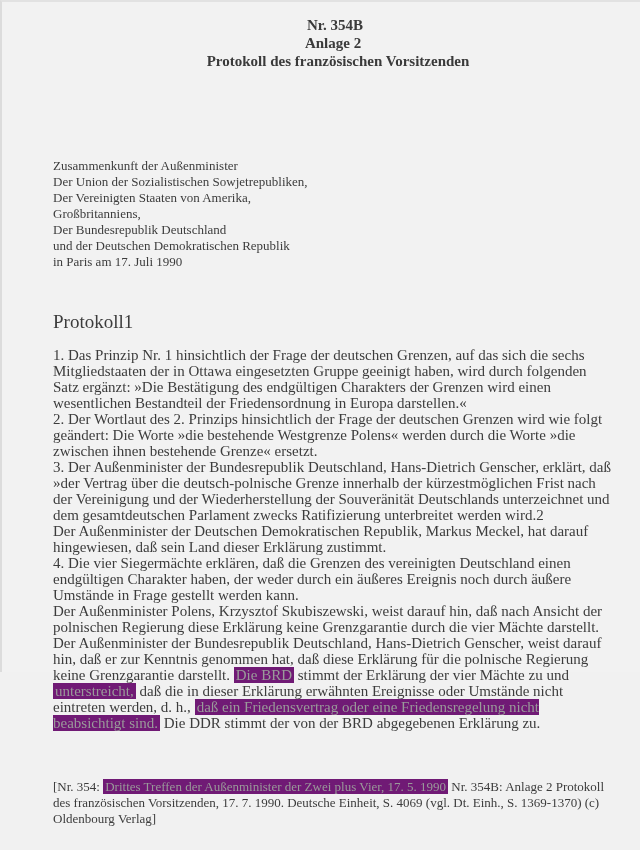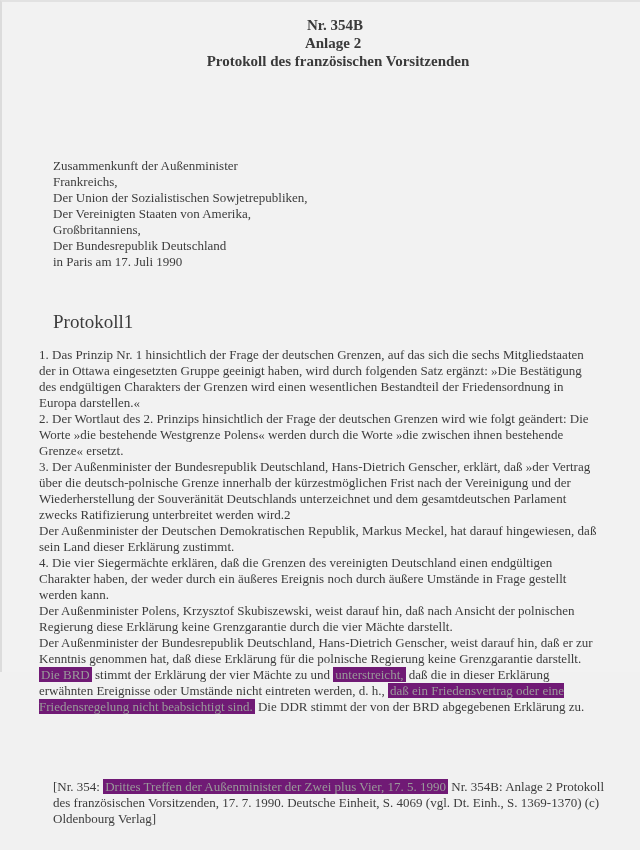--- a/index.html
+++ b/index.html
@@ -49,23 +49,23 @@
     }
     .protokoll-label {
       position: absolute;
       top: 309px;
       left: 51px;
       font-size: 19px;
     }
     .body-text {
       position: absolute;
       top: 345px;
-      left: 37px;
+      left: 51px;
       width: 560px;
-      font-size: 13px;
+      font-size: 15px;
       line-height: 16px;
     }
     .body-text p { margin: 0; }
     .hl {
       background: #701a75;
       color: #9a9a9a;
       padding: 0 2px;
       text-align: right;
     }
     .footer {
@@ -83,25 +83,25 @@
 <div class="page">
 
   <div class="header">
     <div class="nr">Nr. 354B</div>
     <div class="anlage">Anlage 2</div>
     <div class="title">Protokoll des französischen Vorsitzenden</div>
   </div>
 
   <div class="addressees">
     <div>Zusammenkunft der Außenminister</div>
-    <div>Frankreichs,</div>
     <div>Der Union der Sozialistischen Sowjetrepubliken,</div>
     <div>Der Vereinigten Staaten von Amerika,</div>
     <div>Großbritanniens,</div>
     <div>Der Bundesrepublik Deutschland</div>
+    <div>und der Deutschen Demokratischen Republik</div>
     <div>in Paris am 17. Juli 1990</div>
   </div>
 
   <div class="protokoll-label">Protokoll1</div>
 
   <div class="body-text">
     <p>1. Das Prinzip Nr. 1 hinsichtlich der Frage der deutschen Grenzen, auf das sich die sechs Mitgliedstaaten der in Ottawa eingesetzten Gruppe geeinigt haben, wird durch folgenden Satz ergänzt: »Die Bestätigung des endgültigen Charakters der Grenzen wird einen wesentlichen Bestandteil der Friedensordnung in Europa darstellen.«</p>
     <p>2. Der Wortlaut des 2. Prinzips hinsichtlich der Frage der deutschen Grenzen wird wie folgt geändert: Die Worte »die bestehende Westgrenze Polens« werden durch die Worte »die zwischen ihnen bestehende Grenze« ersetzt.</p>
     <p>3. Der Außenminister der Bundesrepublik Deutschland, Hans-Dietrich Genscher, erklärt, daß »der Vertrag über die deutsch-polnische Grenze innerhalb der kürzestmöglichen Frist nach der Vereinigung und der Wiederherstellung der Souveränität Deutschlands unterzeichnet und dem gesamtdeutschen Parlament zwecks Ratifizierung unterbreitet werden wird.2</p>
     <p>Der Außenminister der Deutschen Demokratischen Republik, Markus Meckel, hat darauf hingewiesen, daß sein Land dieser Erklärung zustimmt.</p>

